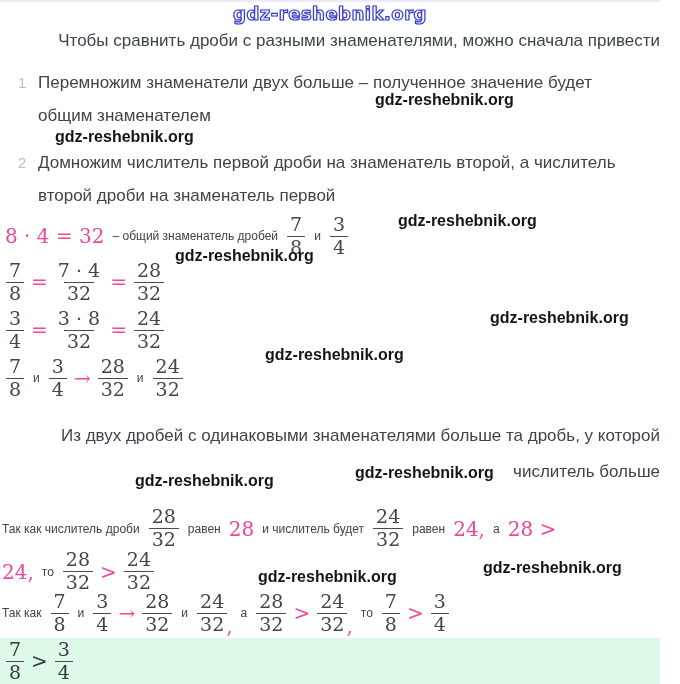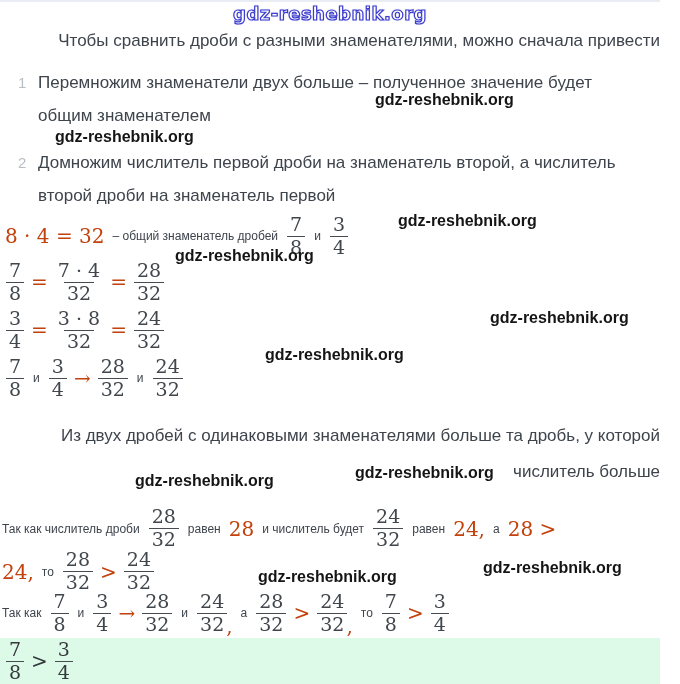--- a/index.html
+++ b/index.html
@@ -45,21 +45,21 @@
 
   .p{font-size:17px;text-align:right;}
   .line{display:block;}
   .intro{margin:20px 0 0;line-height:38px;}
 
   .step{display:flex;margin-top:6px;line-height:33px;font-size:17px;}
   .step2{margin-top:14px;}
   .marker{flex:0 0 36px;box-sizing:border-box;padding-left:16px;color:#b9bec4;font-size:15px;}
 
   
-  .m{font-family:"DejaVu Serif",serif;font-size:20px;color:#c2410c;margin:0 3px;white-space:nowrap;}
+  .m{font-family:"DejaVu Serif",serif;font-size:20px;color:#ec4899;margin:0 3px;white-space:nowrap;}
   .t{font-size:12px;margin:0 5px;white-space:nowrap;}
   .frac{
     display:inline-flex;flex-direction:column;align-items:center;
     font-family:"DejaVu Serif",serif;font-size:19px;line-height:1.05;
     color:#41464c;margin:0 4px;
   }
   .frac .fn{display:block;padding:0 3px 1px;}
   .frac .fd{display:block;border-top:1.4px solid #464b51;padding:1px 3px 0;}
 
   .math-row{display:flex;align-items:center;}

